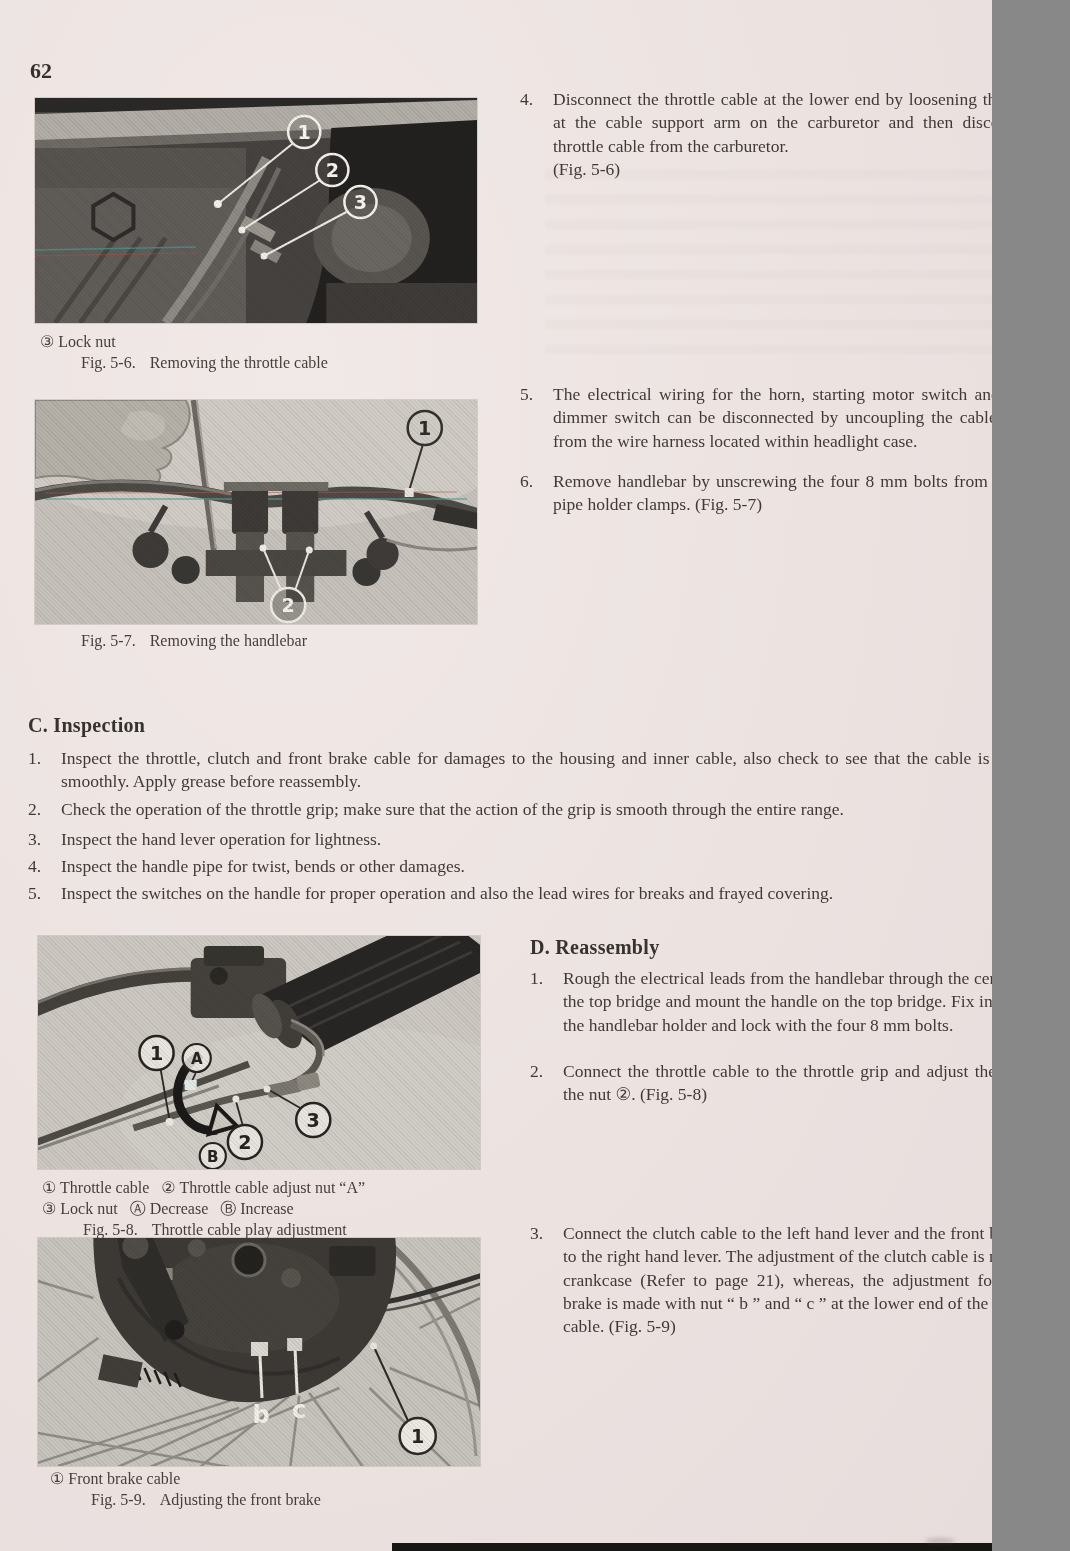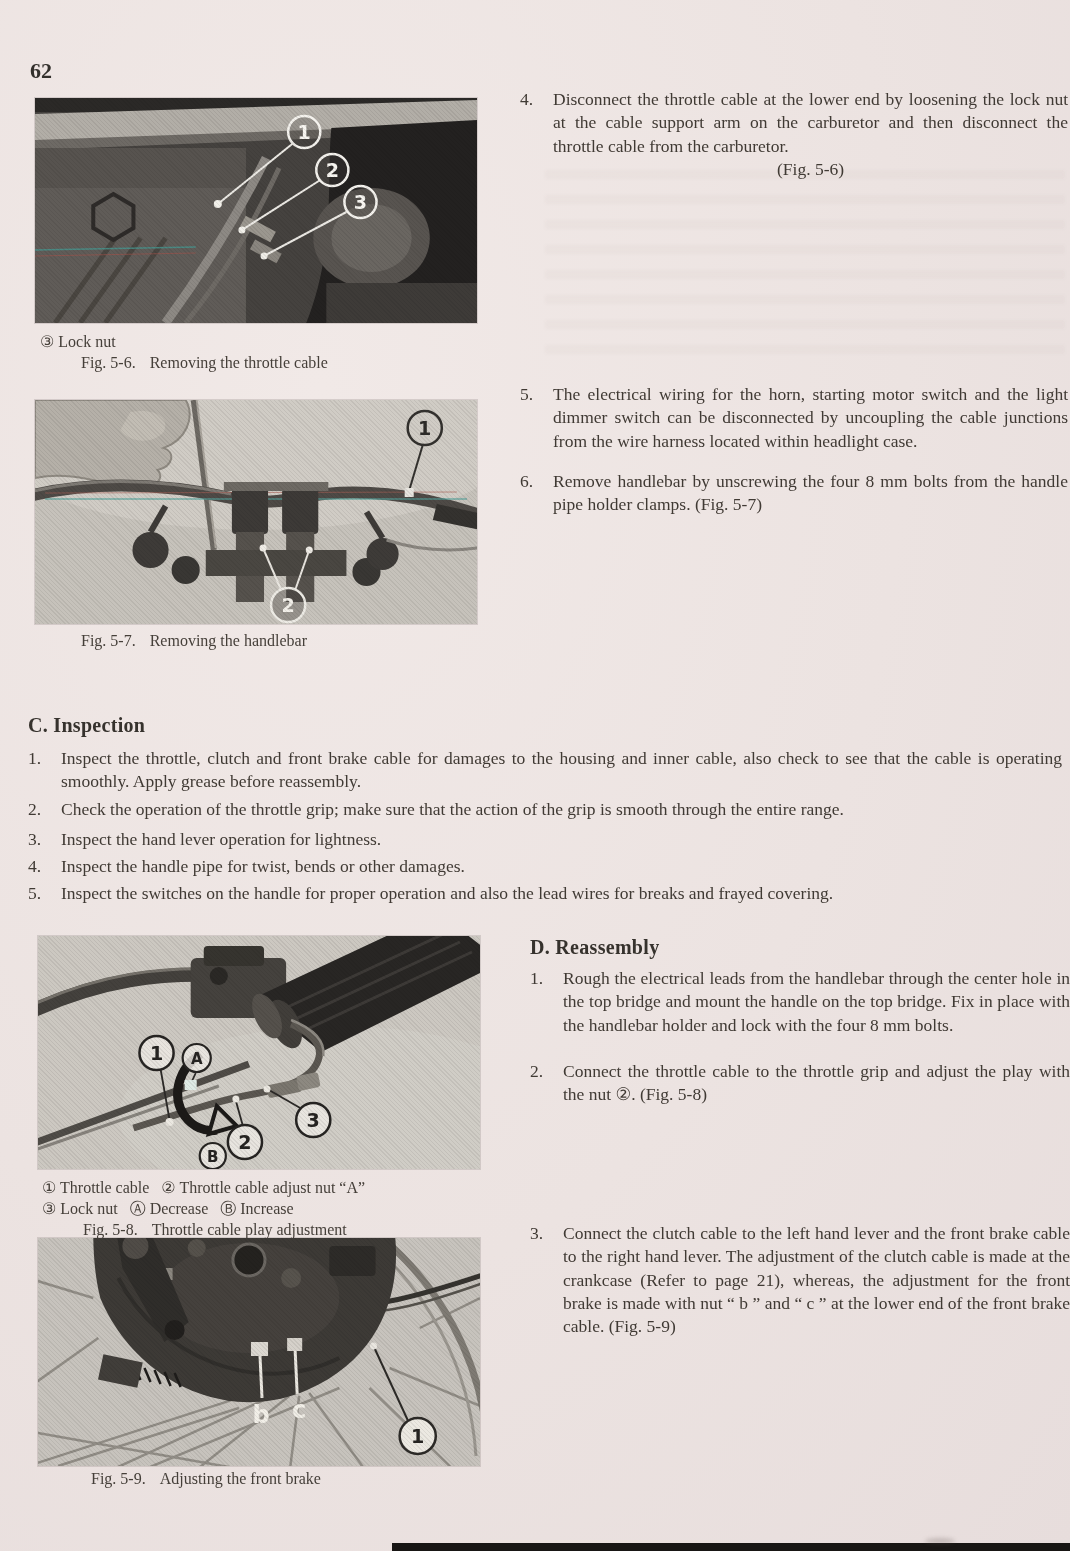--- a/index.html
+++ b/index.html
@@ -1,26 +1,26 @@
 <!DOCTYPE html>
 <html><head>
 <meta charset="utf-8">
 <style>
   html,body{margin:0;padding:0;background:#888;}
   .page{
-    position:relative;width:1070px;height:1551px;overflow:hidden;
+    position:relative;width:992px;height:1551px;overflow:hidden;
     background:radial-gradient(ellipse at 30% 25%, #f1e9e7 0%, #ece3e1 55%, #e7dddc 100%);
     font-family:"Liberation Serif", serif;color:#3f3833;
   }
   .page-num{position:absolute;font-size:22px;font-weight:bold;color:#33302c;}
   .sec-head{position:absolute;font-size:20px;font-weight:bold;color:#36322d;letter-spacing:0.3px;text-align:center;}
   .step{position:absolute;font-size:17.5px;line-height:1.33;color:#403a34;}
   .step .num{position:absolute;left:0;top:0;}
   .step .txt{display:block;margin-left:33px;text-align:justify;}
-  .step .figref{margin-left:33px;text-align:center;margin-top:0px;}
+  .step .figref{margin-left:33px;text-align:left;margin-top:0px;}
   .caption{position:absolute;font-size:16px;line-height:1.32;color:#453f39;}
   .cap-line{white-space:pre-wrap;}
   .figlabel{font-weight:normal;margin-left:41px;}
   .figtitle{margin-left:14px;text-align:right;}
   .photo{position:absolute;box-shadow:0 0 0 1px rgba(60,50,45,0.15);background:#c9c5bf;}
   .photo svg{display:block;width:100%;height:100%;}
   .halftone{
     position:absolute;inset:0;pointer-events:none;
     background-image:repeating-linear-gradient(45deg, rgba(25,20,18,0.07) 0 1px, rgba(255,255,255,0.03) 1px 3px);
     mix-blend-mode:multiply;
@@ -299,19 +299,20 @@
       <text x="260" y="180" font-size="24" fill="#f2efe8" text-anchor="middle">c</text>
       <line x1="368" y1="182" x2="334" y2="108" stroke="#2c2a27" stroke-width="2"></line>
       <circle cx="334" cy="108" r="3.5" fill="#eae7e0"></circle>
       <circle cx="378" cy="198" r="18" fill="rgba(240,237,230,0.9)" stroke="#2c2a27" stroke-width="2.5"></circle>
       <text x="378" y="205" font-size="19" fill="#262422" text-anchor="middle">1</text>
     </svg>
     <div class="halftone"></div>
   </div>
 
   <div class="caption" style="left:50px;top:1468px;width:440px">
+    <div class="cap-line">① Front brake cable</div>
     <div class="cap-line"><span class="figlabel">Fig. 5-9.</span><span class="figtitle">Adjusting the front brake</span></div>
   </div>
 
   <div class="bottom-strip" style="left:392px;top:1543px;width:678px;height:8px"></div>
   <div class="smudge" style="left:925px;top:1538px;width:30px;height:6px"></div>
 
 </div>
 
 </body></html>

